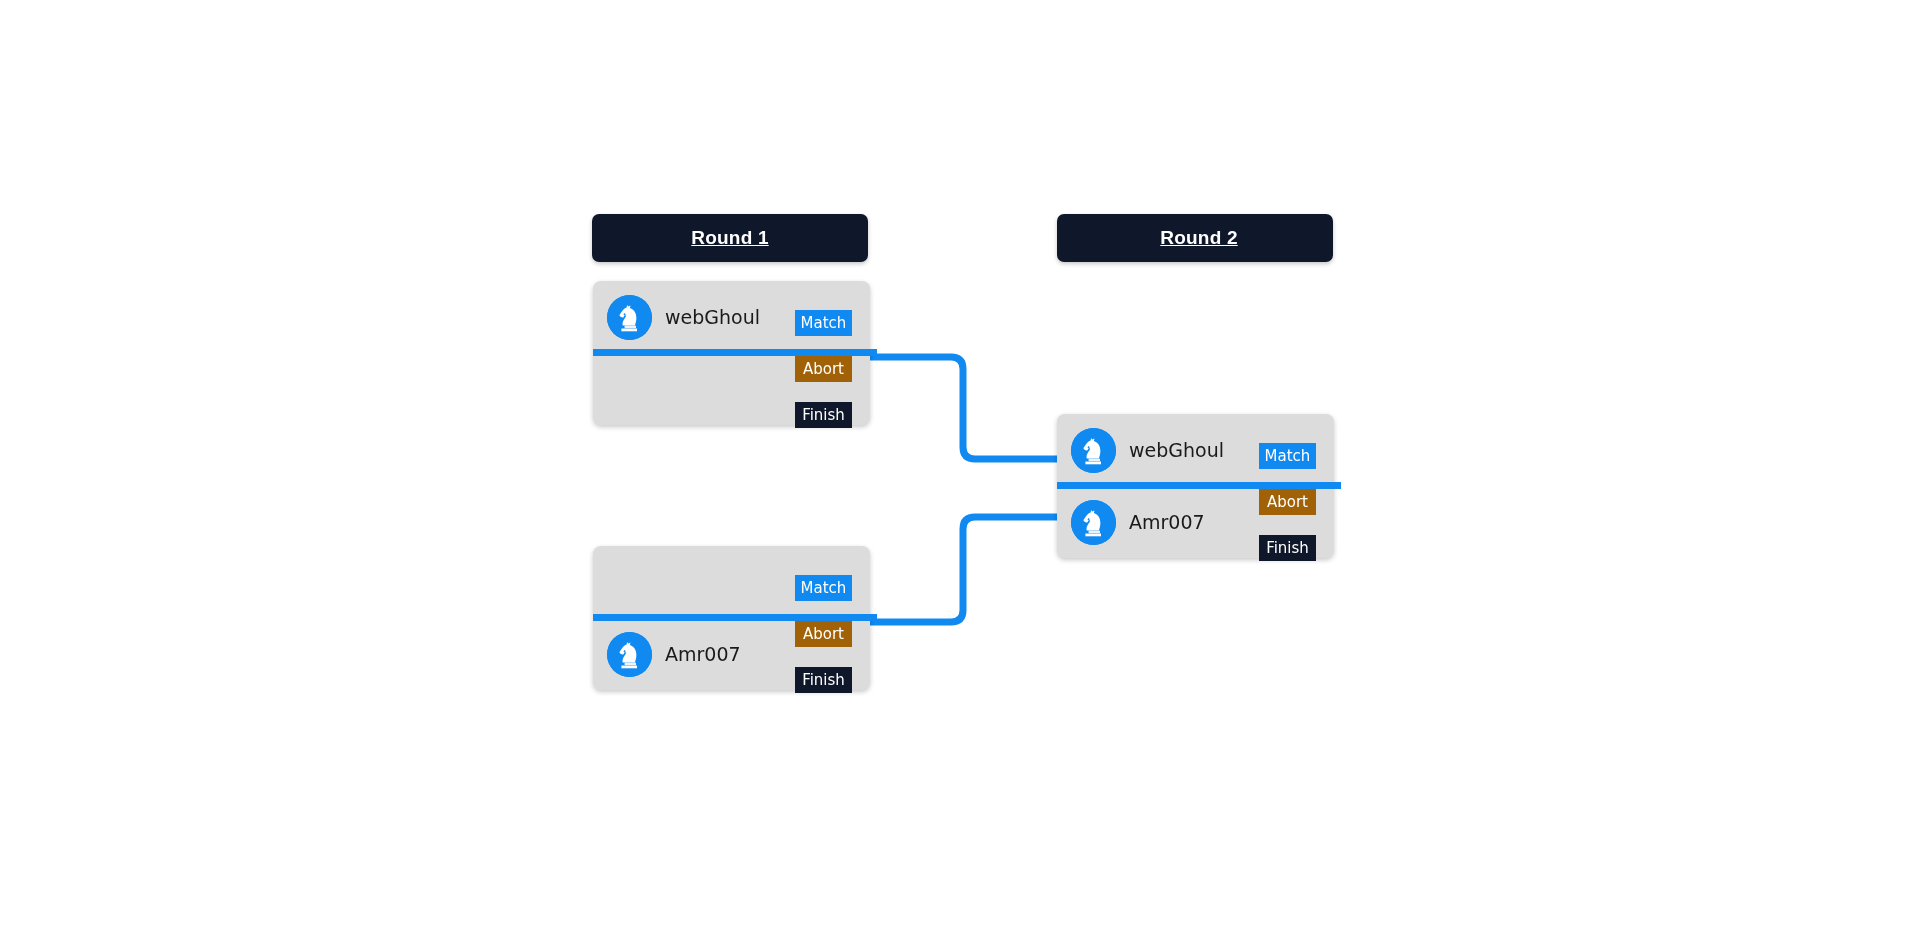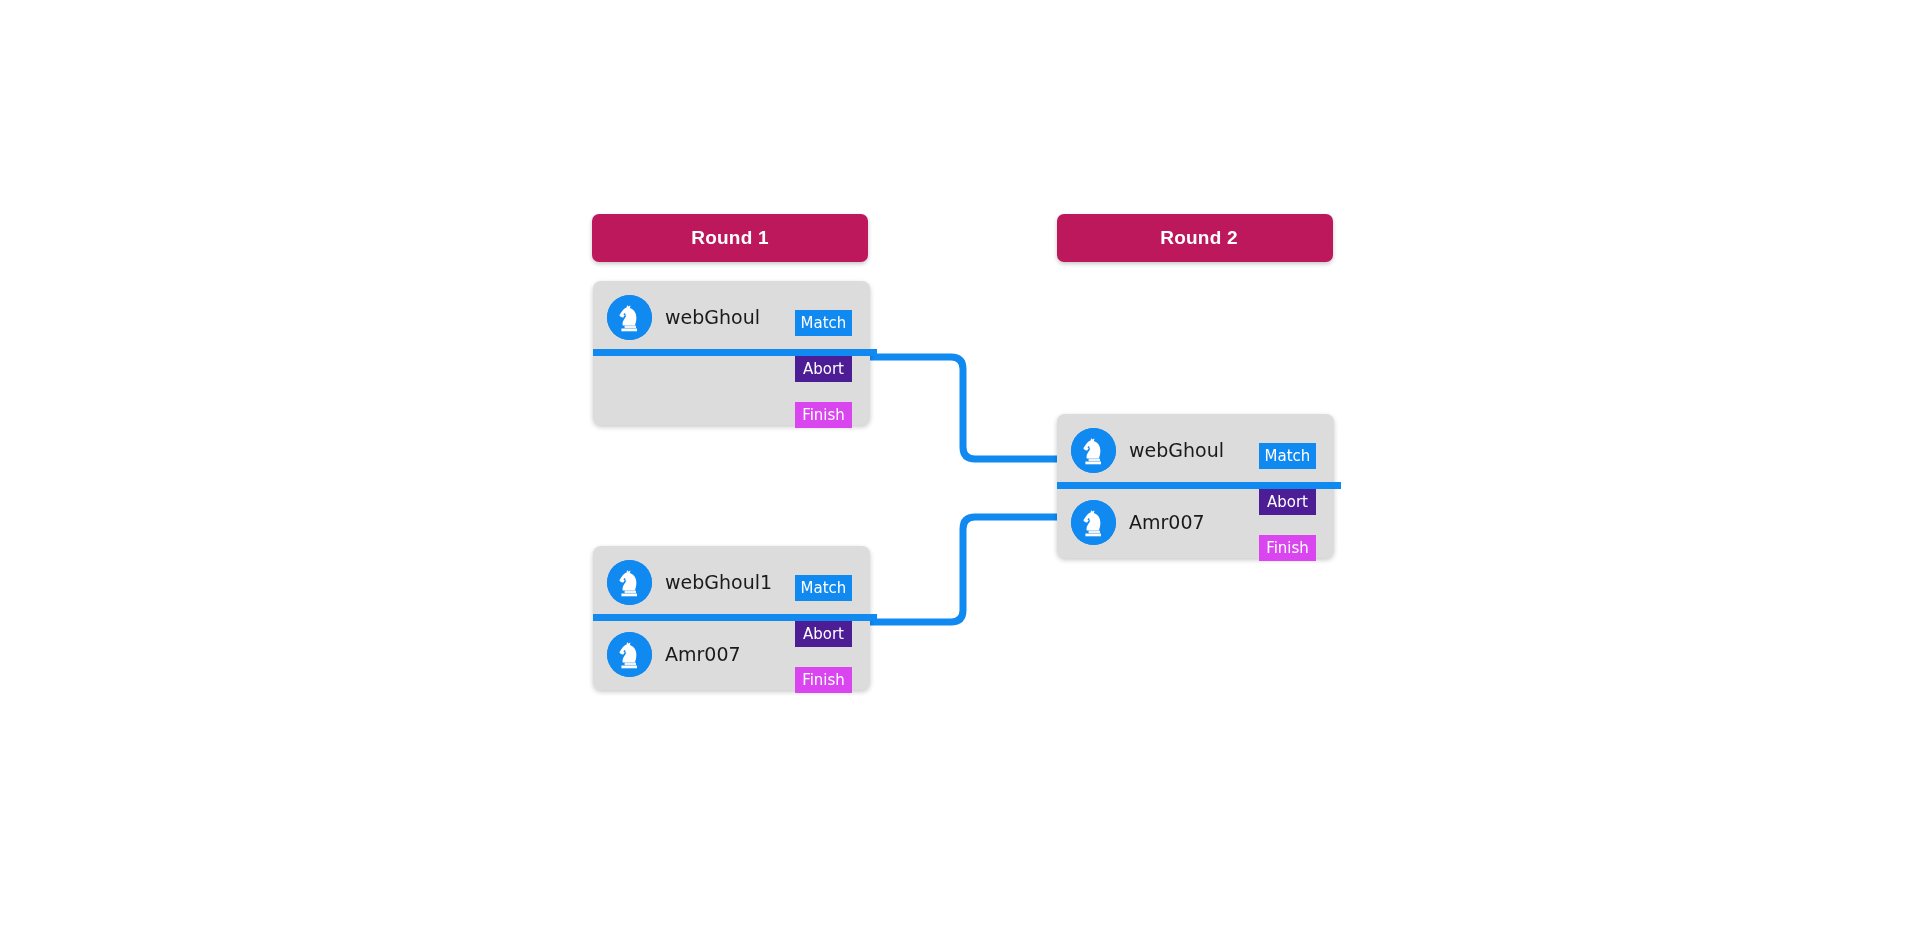--- a/index.html
+++ b/index.html
@@ -35,31 +35,32 @@
   }
 
   
   .round-column {
     position: absolute;
     z-index: 2;
   }
 
   .round-header {
     position: absolute;
-    background: #be185d;
+    background: #0f172a;
     border-radius: 7px;
     color: #ffffff;
     font-size: 19px;
     font-weight: bold;
     letter-spacing: .2px;
     display: flex;
     align-items: center;
     justify-content: center;
     box-shadow: 0 2px 4px rgba(0,0,0,.22);
     box-sizing: border-box;
+    text-decoration: underline;
   }
 
   
   .match-card {
     position: absolute;
     background: #dcdcdc;
     border-radius: 8px;
     box-shadow: 0 2px 5px rgba(0,0,0,.22);
     box-sizing: border-box;
     overflow: visible;
@@ -129,22 +130,22 @@
     line-height: 26px;
     text-align: center;
     font-size: 15px;
     color: #ffffff;
     font-family: "DejaVu Sans", sans-serif;
     box-sizing: border-box;
     cursor: pointer;
     user-select: none;
   }
   .action-btn.match  { background: #1089f0; }
-  .action-btn.abort  { background: #4c1d95; }
-  .action-btn.finish { background: #d946ef; }
+  .action-btn.abort  { background: #a16207; }
+  .action-btn.finish { background: #0f172a; }
 </style>
 </head>
 <body>
 
 <div id="bracket-canvas">
 
   <svg class="connector-layer" viewBox="0 0 1909 929" width="1909" height="929">
 
     <path d="M 866 357 L 951 357 Q 963 357 963 369 L 963 447 Q 963 459 975 459 L 1060 459" fill="none" stroke="#1089f0" stroke-width="7" stroke-linecap="butt"></path>
 
@@ -177,32 +178,20 @@
 
       <div class="actions" style="left:202px;">
         <div class="action-btn match">Match</div>
         <div class="action-btn abort">Abort</div>
         <div class="action-btn finish">Finish</div>
       </div>
     </div>
 
     <div class="match-card" style="left:593px; top:546px; width:277px; height:144px;">
 
-      <div class="player-row top">
-        <span class="avatar">
-          <svg viewBox="0 0 45 45">
-            <circle cx="22.5" cy="22.5" r="22.5" fill="#1089f0"></circle>
-            <path d="M16.5 33.5 h13.5 v2.8 h-15.6 v-2.8 z" fill="#ffffff"></path>
-            <path d="M17.6 30.6 h11.4 v2.6 H17.6 z" fill="#f2f2f2"></path>
-            <path d="M27.9 30.4 c1.6-4.0 1.9-8.0 0.9-11.3 c-0.9-3.0-3.0-5.2-5.9-6.1 l0.6-2.6 l-2.3 1.2 l-1.0-1.6 l-0.6 2.6 c-1.7 0.6-3.1 1.7-4.2 3.2 l-2.6 3.6 c-0.5 0.7-0.3 1.6 0.4 2.0 l1.6 0.9 c0.6 0.35 1.4 0.2 1.8-0.4 l1.3-1.8 l1.4 0.6 l-2.6 4.2 c-0.9 1.5-1.3 3.2-1.1 4.9 l0.1 0.6 z" fill="#ffffff"></path>
-            <circle cx="17.6" cy="19.3" r="0.95" fill="#1089f0"></circle>
-          </svg>
-        </span>
-        <span class="player-name">webGhoul1</span>
-      </div>
 
       <div class="match-divider" style="width:284px;"></div>
 
       <div class="player-row bottom">
         <span class="avatar">
           <svg viewBox="0 0 45 45">
             <circle cx="22.5" cy="22.5" r="22.5" fill="#1089f0"></circle>
             <path d="M16.5 33.5 h13.5 v2.8 h-15.6 v-2.8 z" fill="#ffffff"></path>
             <path d="M17.6 30.6 h11.4 v2.6 H17.6 z" fill="#f2f2f2"></path>
             <path d="M27.9 30.4 c1.6-4.0 1.9-8.0 0.9-11.3 c-0.9-3.0-3.0-5.2-5.9-6.1 l0.6-2.6 l-2.3 1.2 l-1.0-1.6 l-0.6 2.6 c-1.7 0.6-3.1 1.7-4.2 3.2 l-2.6 3.6 c-0.5 0.7-0.3 1.6 0.4 2.0 l1.6 0.9 c0.6 0.35 1.4 0.2 1.8-0.4 l1.3-1.8 l1.4 0.6 l-2.6 4.2 c-0.9 1.5-1.3 3.2-1.1 4.9 l0.1 0.6 z" fill="#ffffff"></path>

